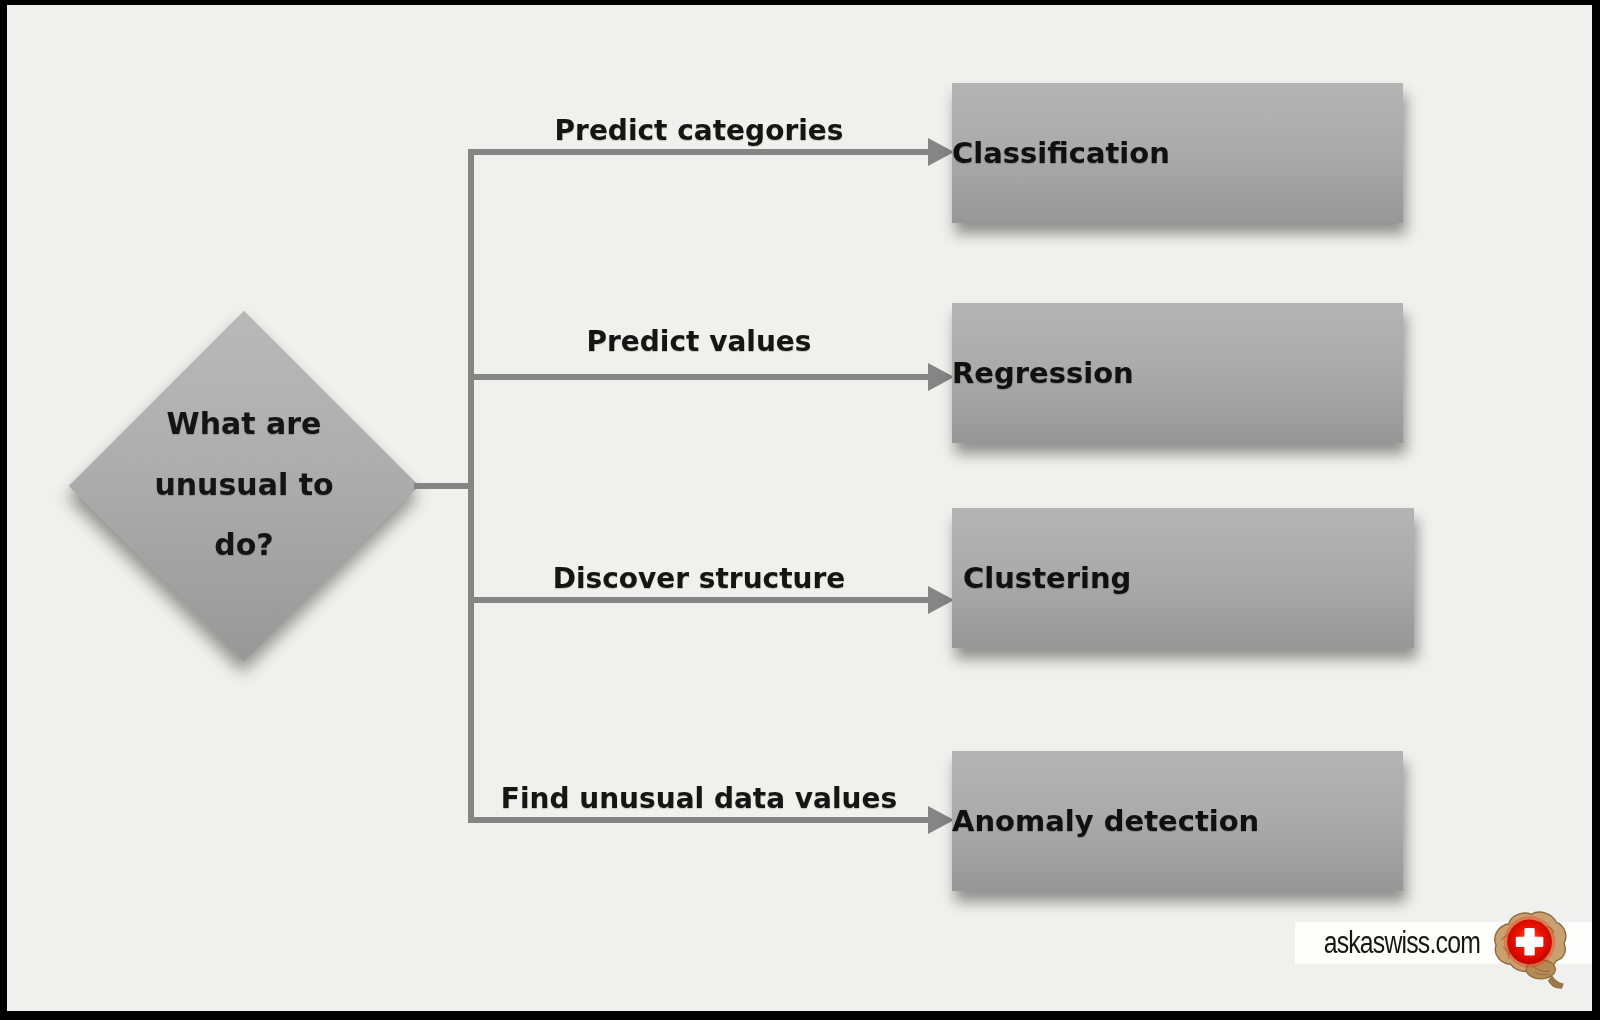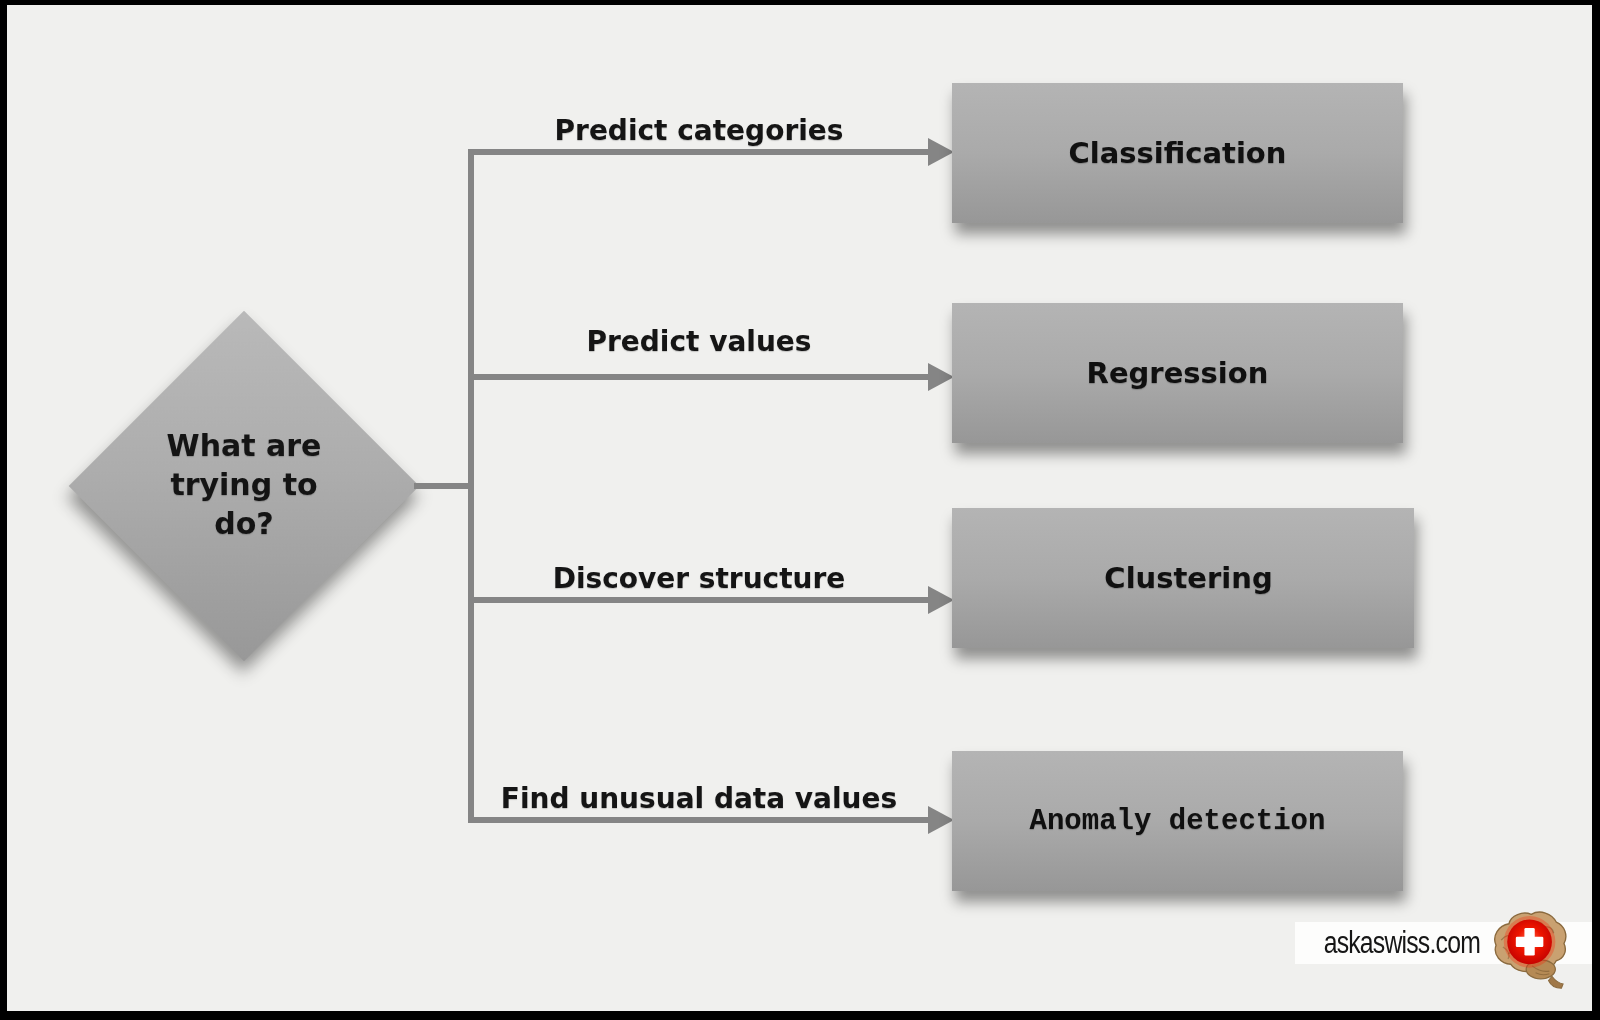--- a/index.html
+++ b/index.html
@@ -38,21 +38,21 @@
     filter: drop-shadow(7px 9px 8px rgba(0,0,0,0.40));
   }
   .diamond-text {
     position: absolute;
     left: 64px;
     top: 404px;
     width: 360px;
     height: 160px;
     display: flex;
     flex-direction: column;
-    justify-content: center;
+    justify-content: space-between;
     text-align: center;
     font-size: 30px;
     font-weight: bold;
     line-height: 39px;
     color: #141414;
     text-shadow: 0 1px 1px rgba(80,80,80,0.35);
     z-index: 3;
   }
 
   
@@ -106,31 +106,31 @@
   }
   .outcome-box {
     position: absolute;
     left: 952px;
     width: 451px;
     height: 140px;
     background: linear-gradient(to bottom, #b4b4b4 0%, #aaaaaa 50%, #979797 100%);
     box-shadow: 3px 11px 13px rgba(0,0,0,0.40);
     display: flex;
     align-items: center;
-    justify-content: center;
+    justify-content: flex-start;
     font-size: 29px;
     font-weight: bold;
     color: #101010;
     text-shadow: 0 1px 1px rgba(70,70,70,0.35);
   }
   
   .b1 .branch-label { top: 101px; }  .b1 .hline { top: 149px; }  .b1 .arrowhead { top: 138px; }  .b1 .outcome-box { top: 83px;  }
   .b2 .branch-label { top: 312px; }  .b2 .hline { top: 374px; }  .b2 .arrowhead { top: 363px; }  .b2 .outcome-box { top: 303px; }
   .b3 .branch-label { top: 549px; }  .b3 .hline { top: 597px; }  .b3 .arrowhead { top: 586px; }  .b3 .outcome-box { top: 508px; padding-left: 11px; }
-  .b4 .branch-label { top: 769px; }  .b4 .hline { top: 817px; }  .b4 .arrowhead { top: 806px; }  .b4 .outcome-box { top: 751px; font-family: Liberation Mono, monospace; }
+  .b4 .branch-label { top: 769px; }  .b4 .hline { top: 817px; }  .b4 .arrowhead { top: 806px; }  .b4 .outcome-box { top: 751px; }
 
   
   .watermark-band {
     position: absolute;
     left: 1295px;
     top: 922px;
     width: 305px;
     height: 42px;
     background: rgba(255,255,255,0.82);
     z-index: 10;
@@ -163,21 +163,21 @@
   }
 </style>
 </head>
 <body>
 
 <div id="stage">
 
   <div class="diamond-shape"></div>
   <div class="diamond-text">
     <span>What are</span>
-    <span>trying to</span>
+    <span>unusual to</span>
     <span>do?</span>
   </div>
 
   <div class="trunk-stub"></div>
   <div class="trunk-vertical"></div>
 
   <div class="branch b1">
     <div class="branch-label">Predict categories</div>
     <div class="hline"></div>
     <div class="arrowhead"></div>

